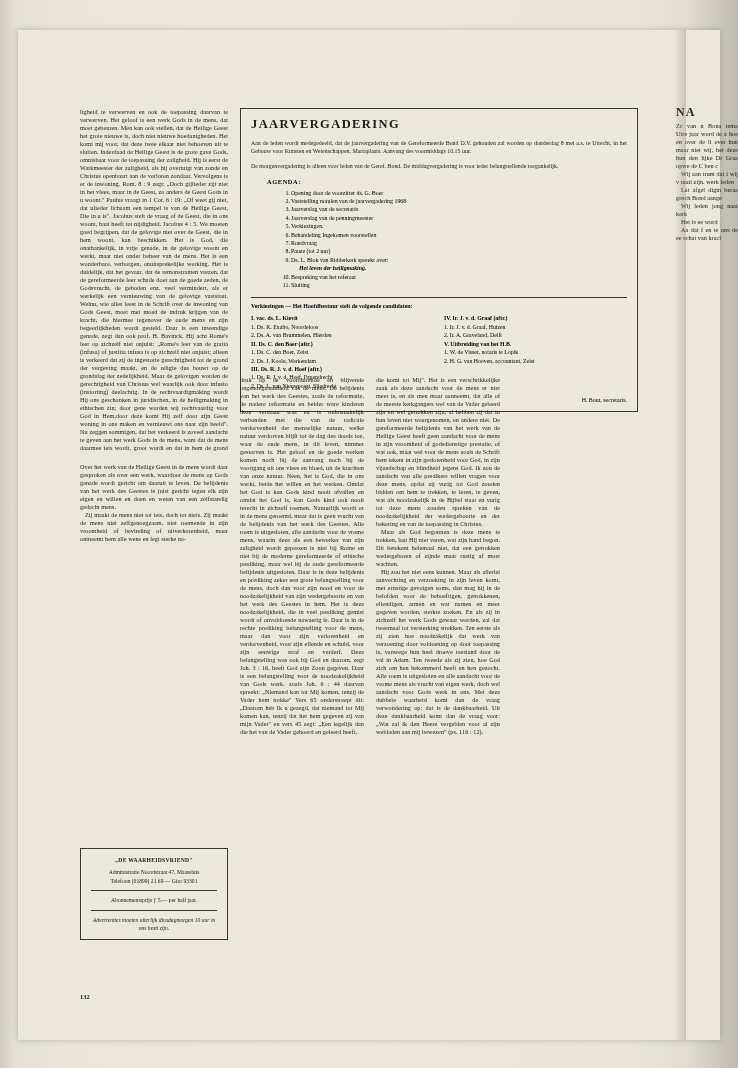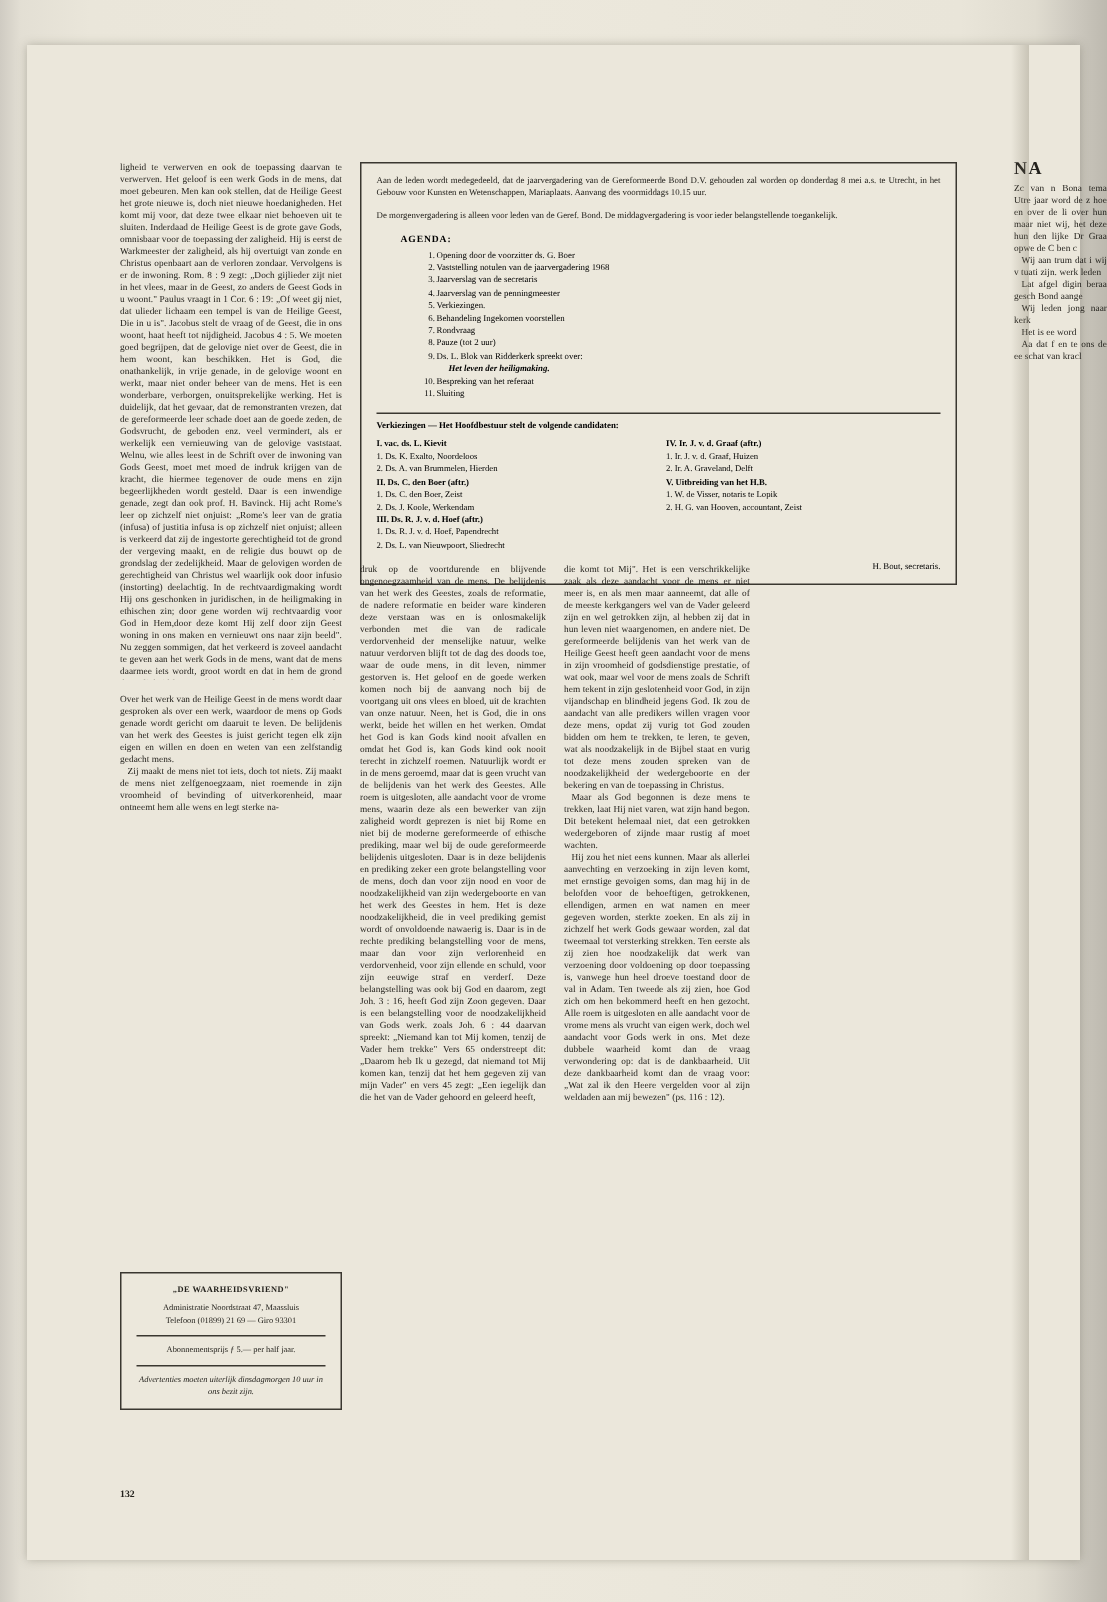--- a/index.html
+++ b/index.html
@@ -110,20 +110,21 @@
 
 <div class="page-wrap">
   <div class="paper">
     <div class="sheet">
 
       <div class="colA col">
         <div class="colA-top">ligheid te verwerven en ook de toepassing daarvan te verwerven. Het geloof is een werk Gods in de mens, dat moet gebeuren. Men kan ook stellen, dat de Heilige Geest het grote nieuwe is, doch niet nieuwe hoedanigheden. Het komt mij voor, dat deze twee elkaar niet behoeven uit te sluiten. Inderdaad de Heilige Geest is de grote gave Gods, omnisbaar voor de toepassing der zaligheid. Hij is eerst de Warkmeester der zaligheid, als hij overtuigt van zonde en Christus openbaart aan de verloren zondaar. Vervolgens is er de inwoning. Rom. 8 : 9 zegt: „Doch gijlieder zijt niet in het vlees, maar in de Geest, zo anders de Geest Gods in u woont." Paulus vraagt in 1 Cor. 6 : 19: „Of weet gij niet, dat ulieder lichaam een tempel is van de Heilige Geest, Die in u is". Jacobus stelt de vraag of de Geest, die in ons woont, haat heeft tot nijdigheid. Jacobus 4 : 5. We moeten goed begrijpen, dat de gelovige niet over de Geest, die in hem woont, kan beschikken. Het is God, die onathankelijk, in vrije genade, in de gelovige woont en werkt, maar niet onder beheer van de mens. Het is een wonderbare, verborgen, onuitsprekelijke werking. Het is duidelijk, dat het gevaar, dat de remonstranten vrezen, dat de gereformeerde leer schade doet aan de goede zeden, de Godsvrucht, de geboden enz. veel vermindert, als er werkelijk een vernieuwing van de gelovige vaststaat. Welnu, wie alles leest in de Schrift over de inwoning van Gods Geest, moet met moed de indruk krijgen van de kracht, die hiermee tegenover de oude mens en zijn begeerlijkheden wordt gesteld. Daar is een inwendige genade, zegt dan ook prof. H. Bavinck. Hij acht Rome's leer op zichzelf niet onjuist: „Rome's leer van de gratia (infusa) of justitia infusa is op zichzelf niet onjuist; alleen is verkeerd dat zij de ingestorte gerechtigheid tot de grond der vergeving maakt, en de religie dus bouwt op de grondslag der zedelijkheid. Maar de gelovigen worden de gerechtigheid van Christus wel waarlijk ook door infusio (instorting) deelachtig. In de rechtvaardigmaking wordt Hij ons geschonken in juridischen, in de heiligmaking in ethischen zin; door gene worden wij rechtvaardig voor God in Hem,door deze komt Hij zelf door zijn Geest woning in ons maken en vernieuwt ons naar zijn beeld". Nu zeggen sommigen, dat het verkeerd is zoveel aandacht te geven aan het werk Gods in de mens, want dat de mens daarmee iets wordt, groot wordt en dat in hem de grond der zaligheid komt te liggen. Dat is in de reformatorische leer en in die der nadere reformatie niet het geval.</div>
       </div>
 
       <div class="notice">
+        <h1>JAARVERGADERING</h1>
         <div class="lead">Aan de leden wordt medegedeeld, dat de jaarvergadering van de Gereformeerde Bond D.V. gehouden zal worden op donderdag 8 mei a.s. te Utrecht, in het Gebouw voor Kunsten en Wetenschappen, Mariaplaats. Aanvang des voormiddags 10.15 uur.</div>
         <div class="lead">De morgenvergadering is alleen voor leden van de Geref. Bond. De middagvergadering is voor ieder belangstellende toegankelijk.</div>
         <div class="agenda-title">AGENDA:</div>
         <ul class="agenda">
           <li><span class="num">1.</span><span>Opening door de voorzitter ds. G. Boer</span></li>
           <li><span class="num">2.</span><span>Vaststelling notulen van de jaarvergadering 1968</span></li>
           <li><span class="num">3.</span><span>Jaarverslag van de secretaris</span></li>
           <li><span class="num">4.</span><span>Jaarverslag van de penningmeester</span></li>
           <li><span class="num">5.</span><span>Verkiezingen.</span></li>
           <li><span class="num">6.</span><span>Behandeling Ingekomen voorstellen</span></li>

